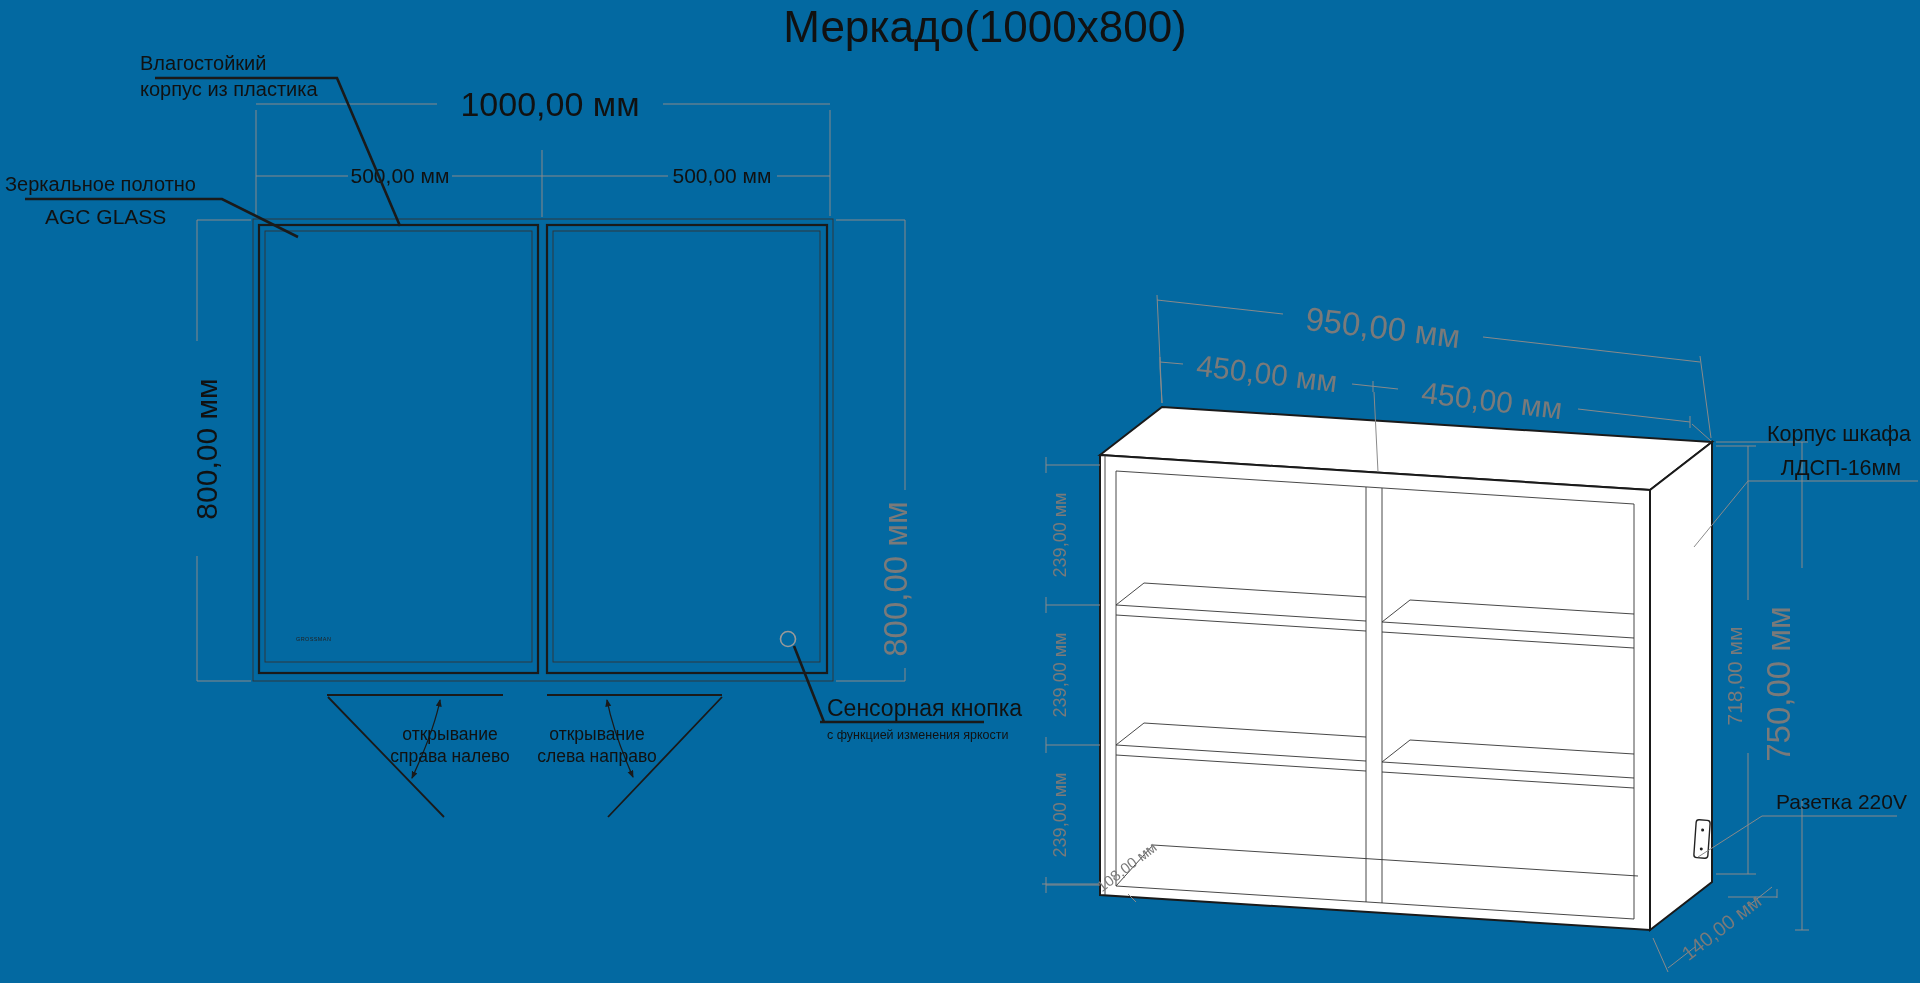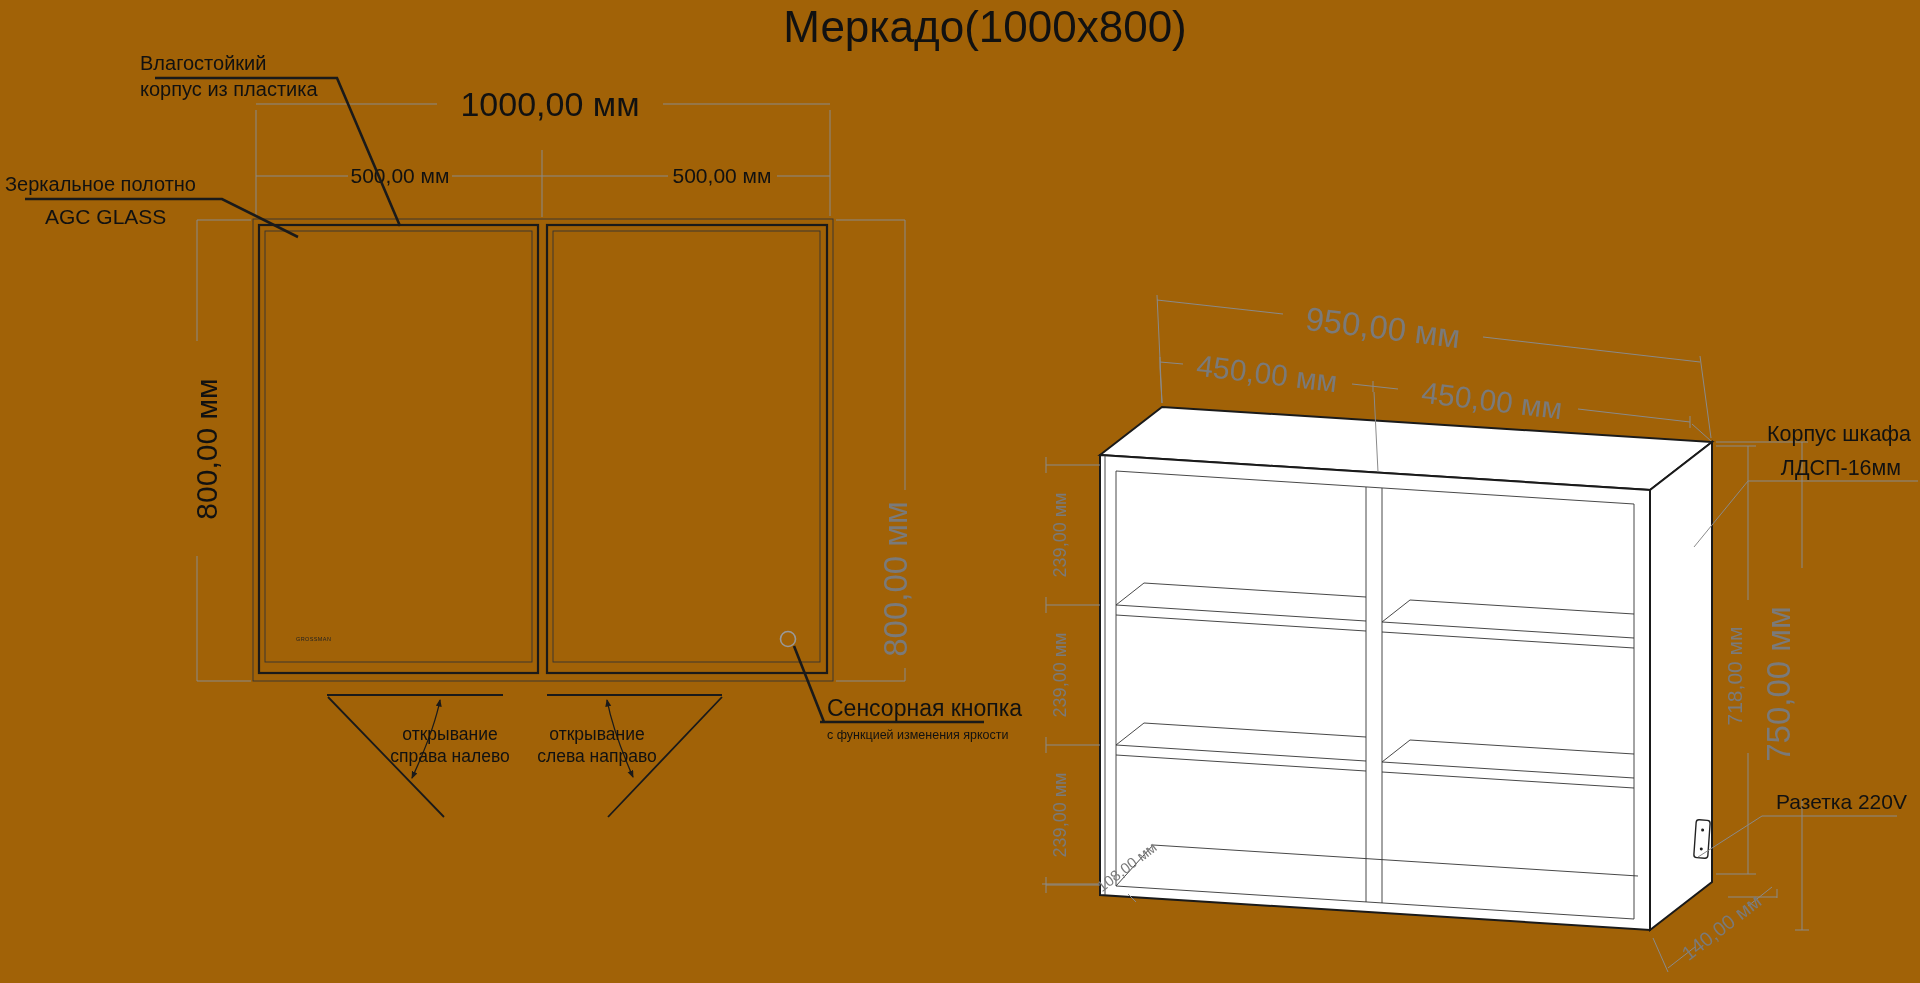--- a/index.html
+++ b/index.html
@@ -1,16 +1,16 @@
 <!DOCTYPE html>
 <html><head>
 <meta charset="utf-8">
 <style>
   html,body{margin:0;padding:0;background:#ffffff;}
-  .canvas{position:relative;width:1920px;height:983px;background:#a16207;overflow:hidden;
+  .canvas{position:relative;width:1920px;height:983px;background:#0369a1;overflow:hidden;
           font-family:"Liberation Sans", sans-serif;}
   svg{position:absolute;left:0;top:0;}
   text{font-family:"Liberation Sans", sans-serif;}
   .t-black{fill:#111111;}
   .t-gray{fill:#7a7a7a;}
   .ln{stroke:#1a1a1a;fill:none;}
   .ln-thick{stroke:#1a1a1a;stroke-width:2.2;fill:none;}
   .ln-thin{stroke:#333333;stroke-width:0.9;fill:none;}
   .dim{stroke:#8a8a8a;stroke-width:1;fill:none;}
   .leader{stroke:#1a1a1a;stroke-width:2.6;fill:none;}

